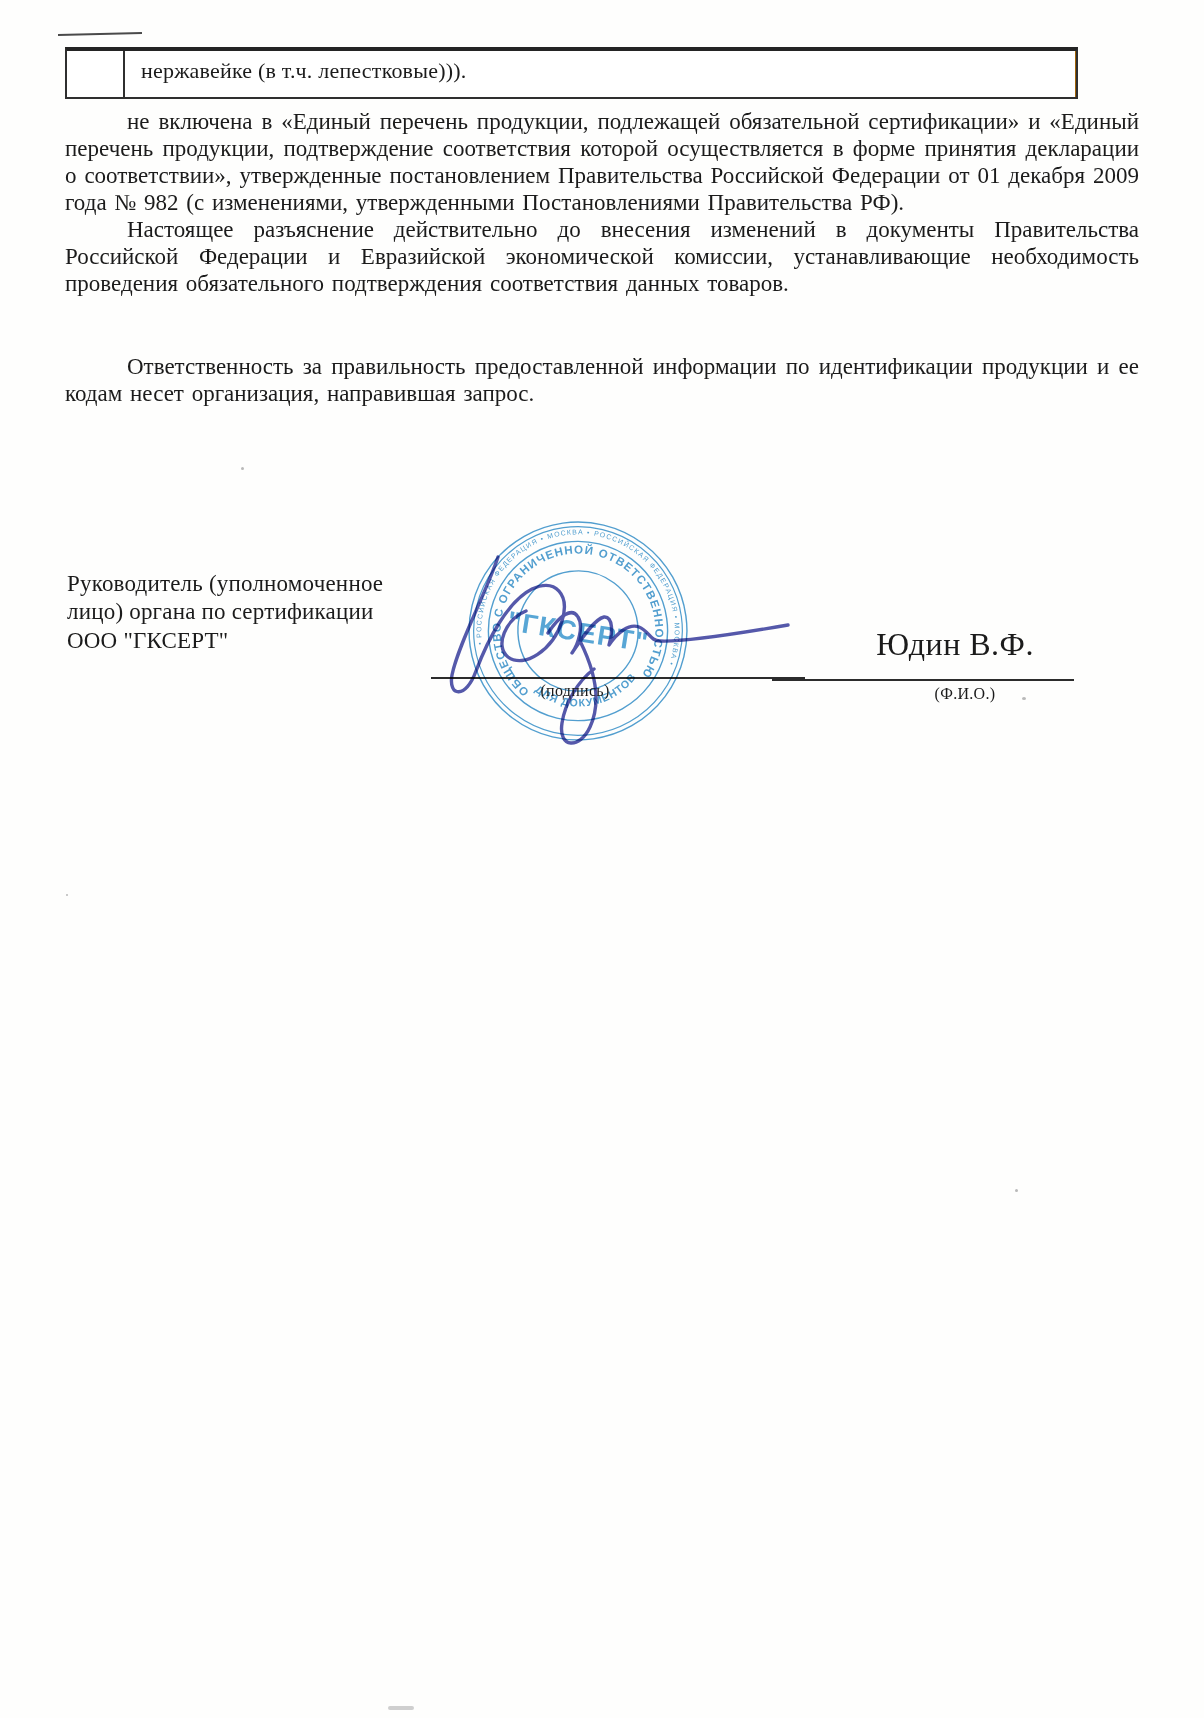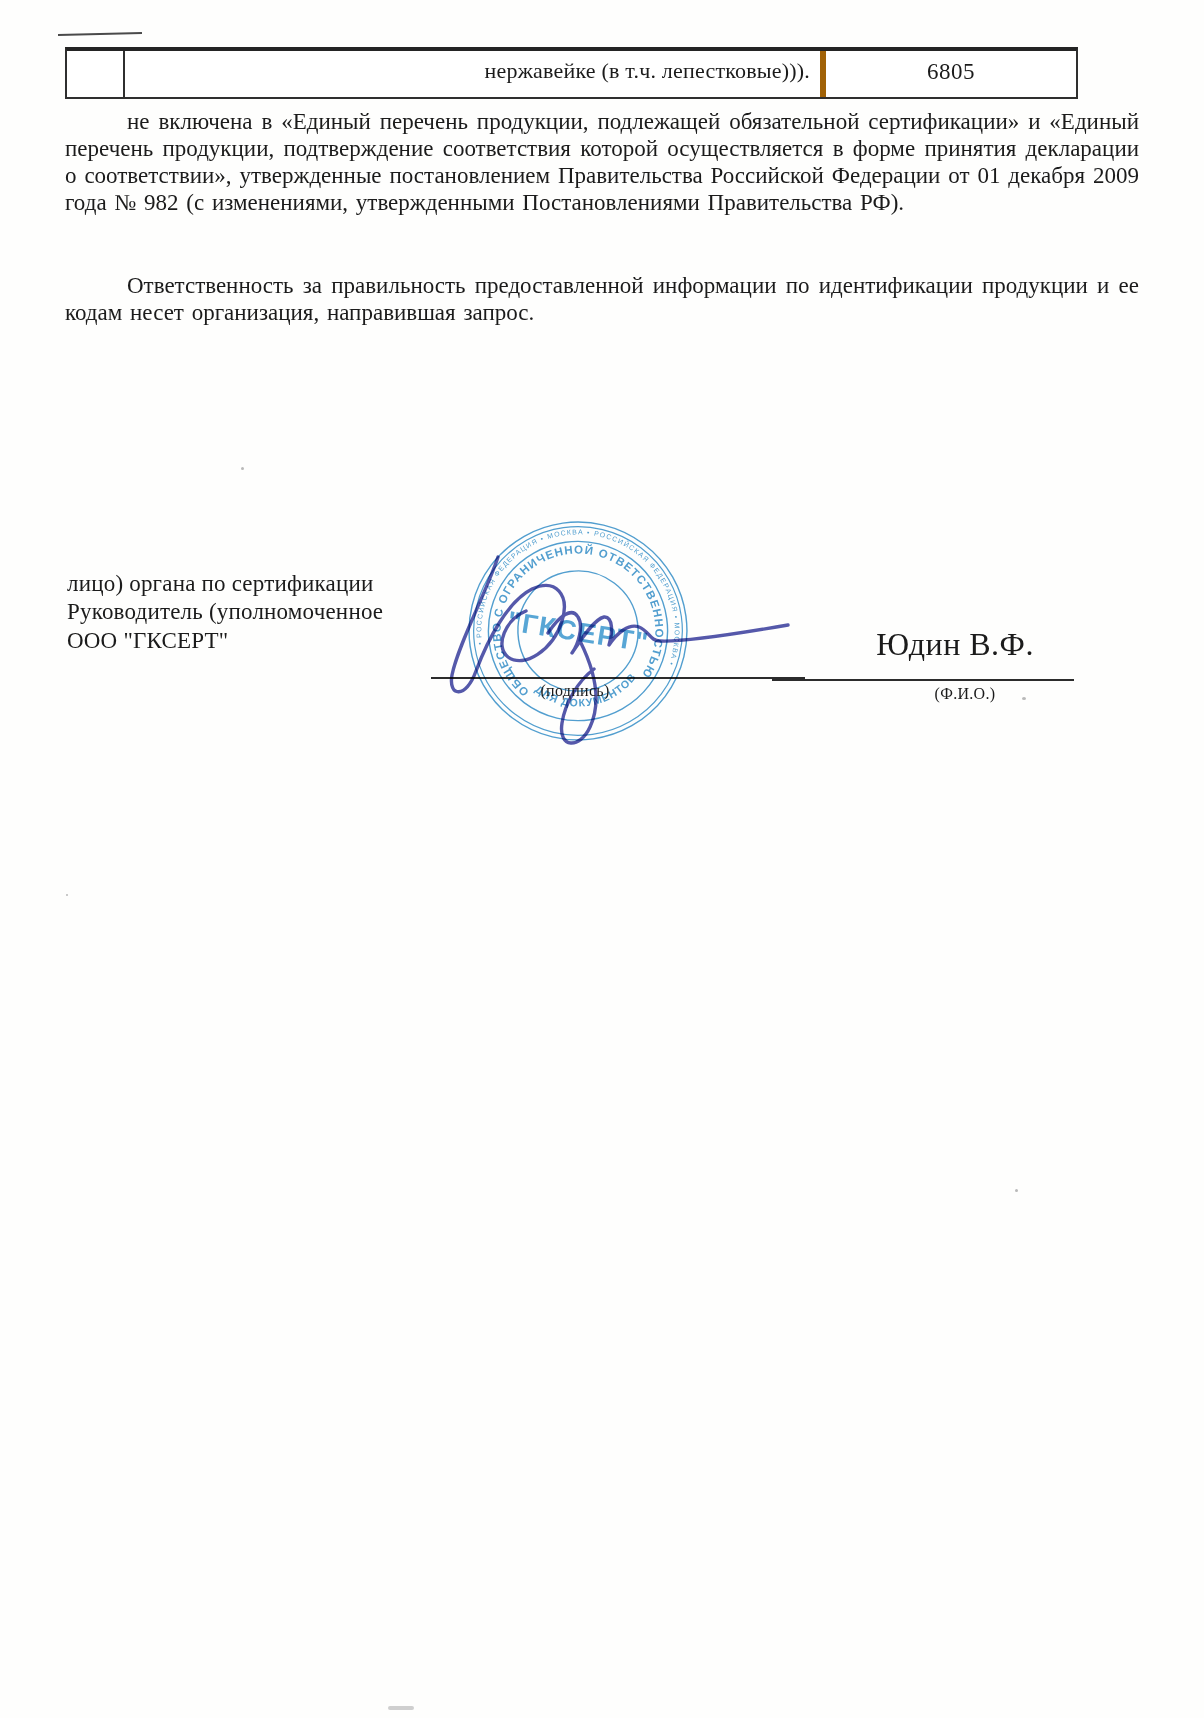--- a/index.html
+++ b/index.html
@@ -22,22 +22,22 @@
     position:absolute;left:65px;top:47px;width:1013px;height:52px;
     display:flex;
     border:2px solid #2f2f2f;
     border-top:4px solid #242424;
     box-sizing:border-box;
     background:#fff;
   }
   .trow .cell{box-sizing:border-box;}
   .cell-empty{width:58px;border-right:2px solid #2f2f2f;}
   .cell-product{
-    flex:1;border-right:6px solid #a16207;
-    font-size:22px;padding:7px 10px 0 32px;letter-spacing:.2px;text-align:right;
+    flex:1;border-right:1px solid #a16207;
+    font-size:22px;padding:7px 10px 0 16px;letter-spacing:.2px;
   }
   .cell-code{
     width:250px;text-align:center;font-size:23px;padding-top:8px;
     letter-spacing:.5px;
   }
   
   .body-text{
     position:absolute;left:65px;top:108px;width:1074px;
     font-size:23px;line-height:27px;text-align:justify;
   }
@@ -84,33 +84,31 @@
 
 <div class="page">
 
   <div class="remnant"></div>
 
   <div class="trow">
     <div class="cell cell-empty"></div>
     <div class="cell cell-product">
       <span>нержавейке (в т.ч. лепестковые))).</span>
     </div>
-    <div class="cell cell-code">
-      <span>6805</span>
-    </div>
   </div>
 
   <div class="body-text">
     <p>не включена в «Единый перечень продукции, подлежащей обязательной сертификации» и «Единый перечень продукции, подтверждение соответствия которой осуществляется в форме принятия декларации о соответствии», утвержденные постановлением Правительства Российской Федерации от 01 декабря 2009 года № 982 (с изменениями, утвержденными Постановлениями Правительства РФ).</p>
+    <p>Настоящее разъяснение действительно до внесения изменений в документы Правительства Российской Федерации и Евразийской экономической комиссии, устанавливающие необходимость проведения обязательного подтверждения соответствия данных товаров.</p>
     <p class="gap">Ответственность за правильность предоставленной информации по идентификации продукции и ее кодам несет организация, направившая запрос.</p>
   </div>
 
   <div class="sig-label">
+    <div>Руководитель (уполномоченное</div>
     <div>лицо) органа по сертификации</div>
-    <div>Руководитель (уполномоченное</div>
     <div>ООО "ГКСЕРТ"</div>
   </div>
 
   <svg class="stamp" viewBox="0 0 220 220">
     <g transform="rotate(-8 110 110)" fill="none" stroke="#4397cd">
       <circle cx="110" cy="110" r="107" stroke-width="1.4"></circle>
       <circle cx="110" cy="110" r="102.5" stroke-width="1.2"></circle>
       <circle cx="110" cy="110" r="88" stroke-width="1.4"></circle>
       <circle cx="110" cy="110" r="59" stroke-width="1.4"></circle>
       <defs>

